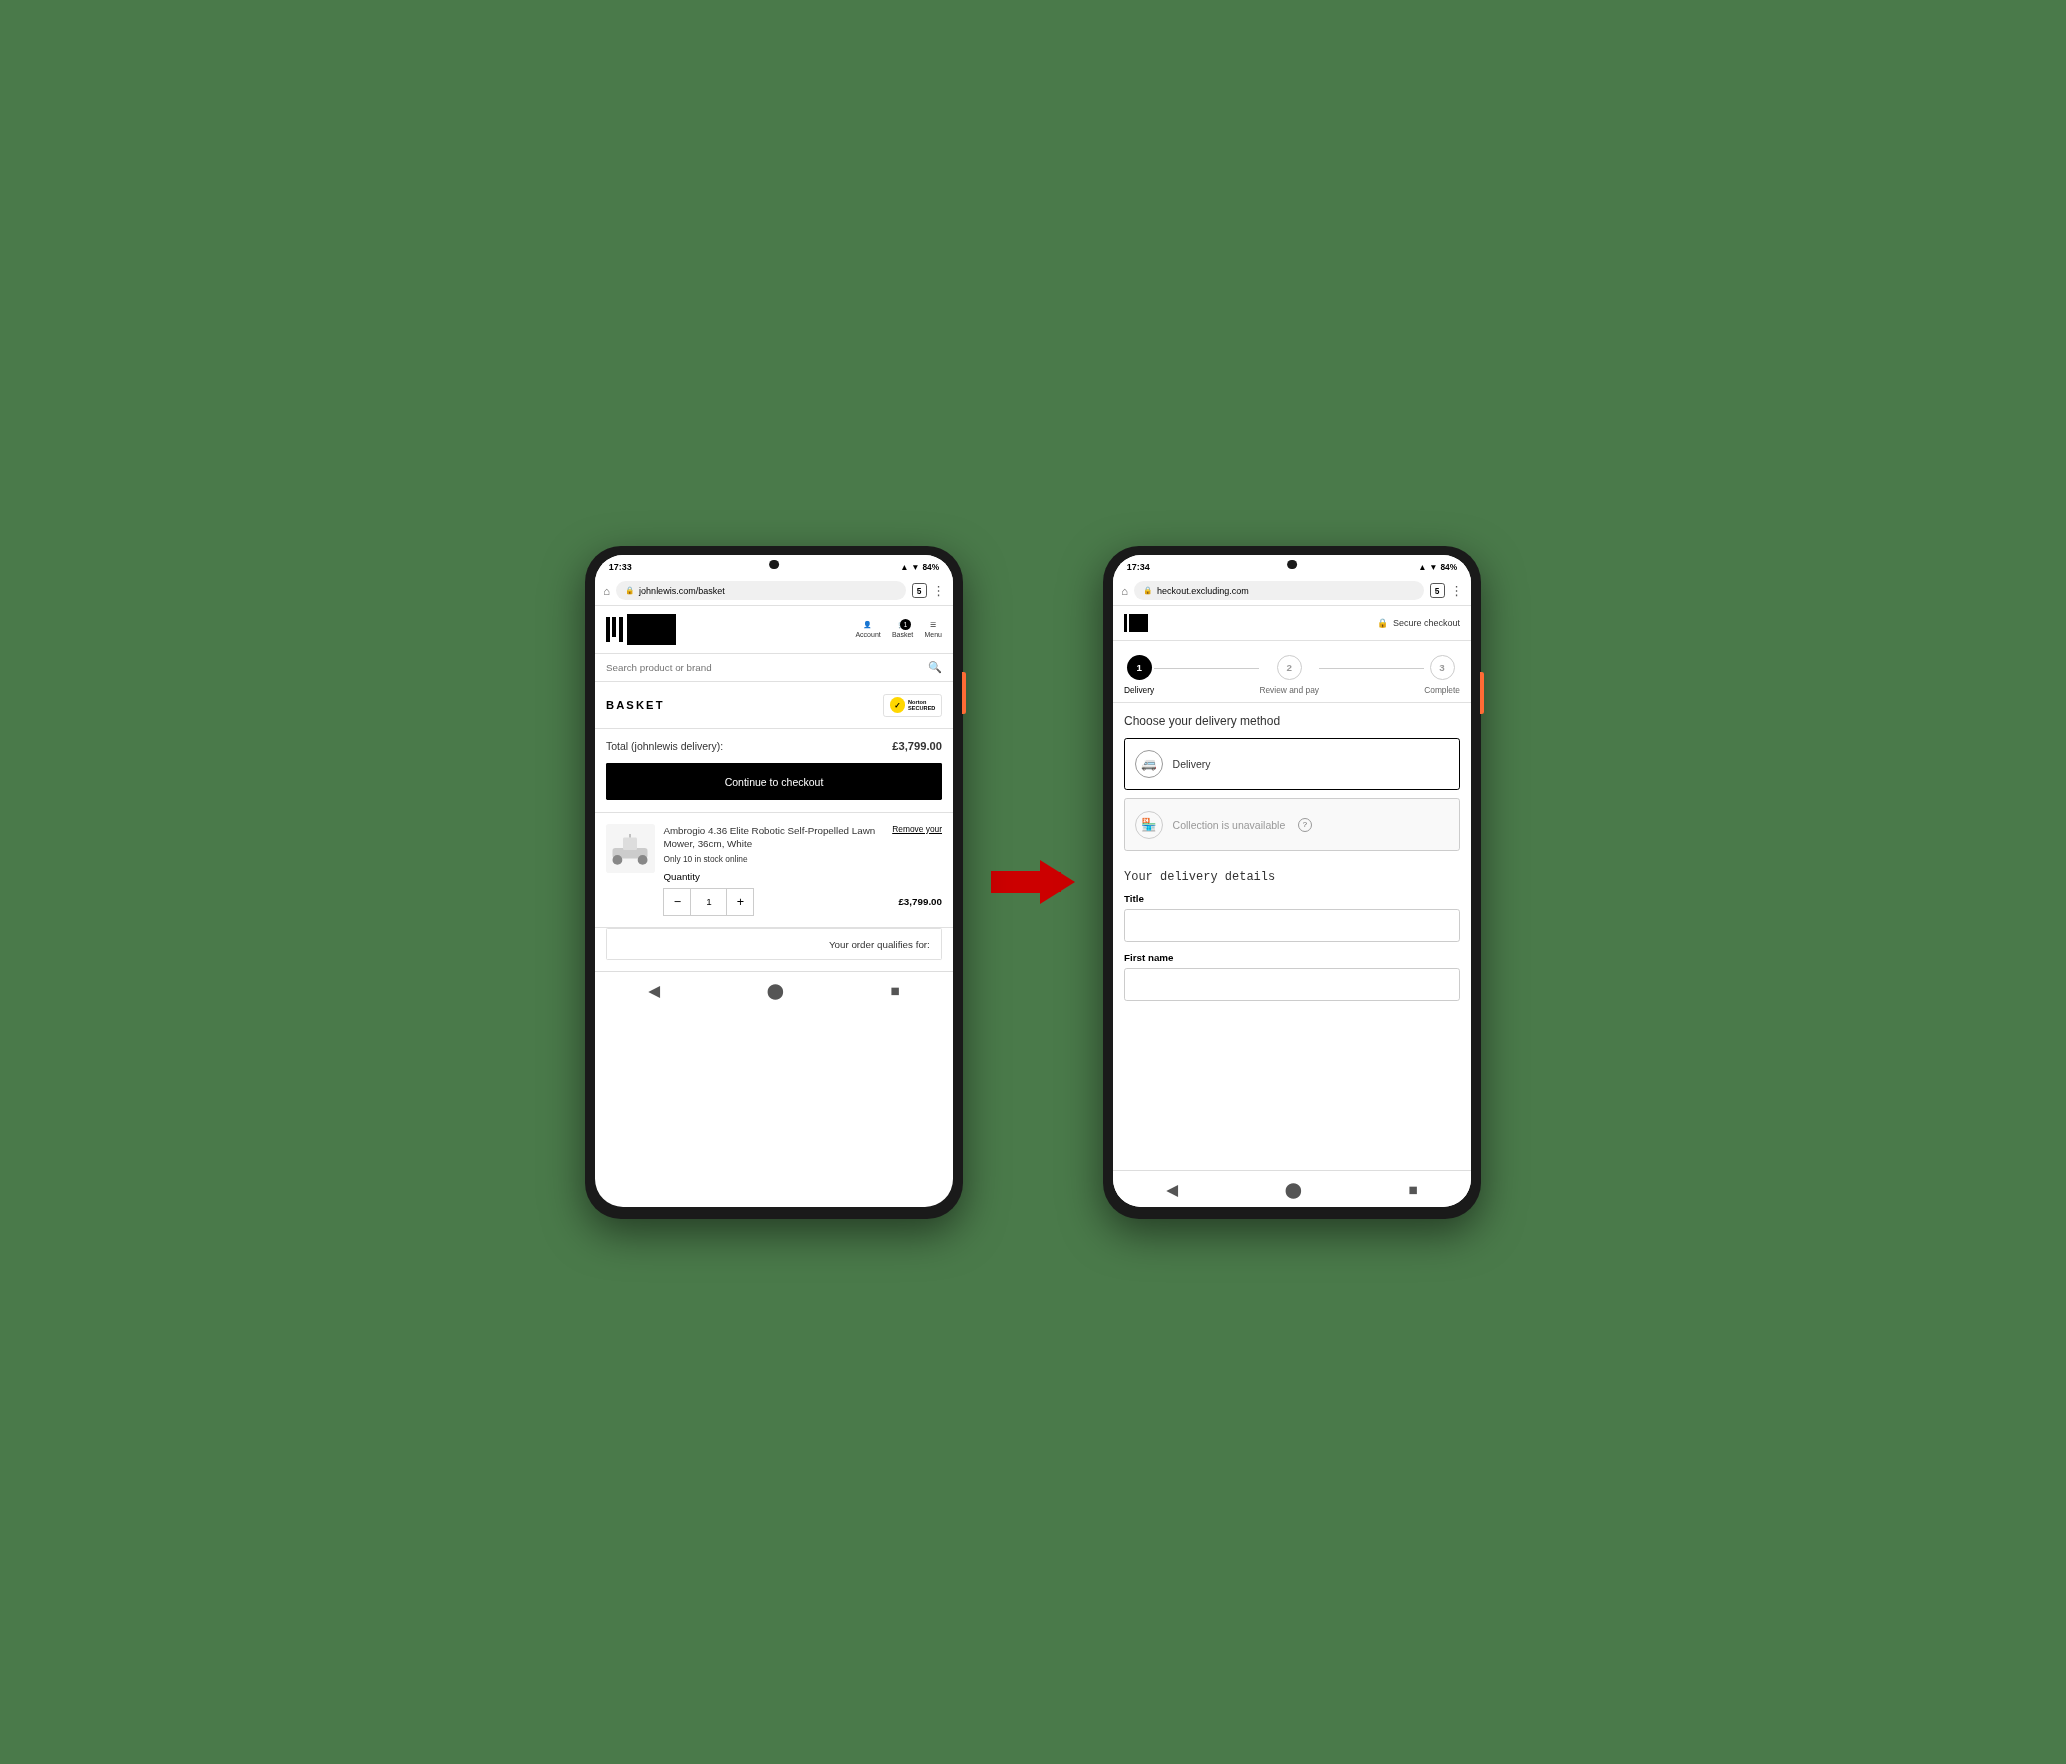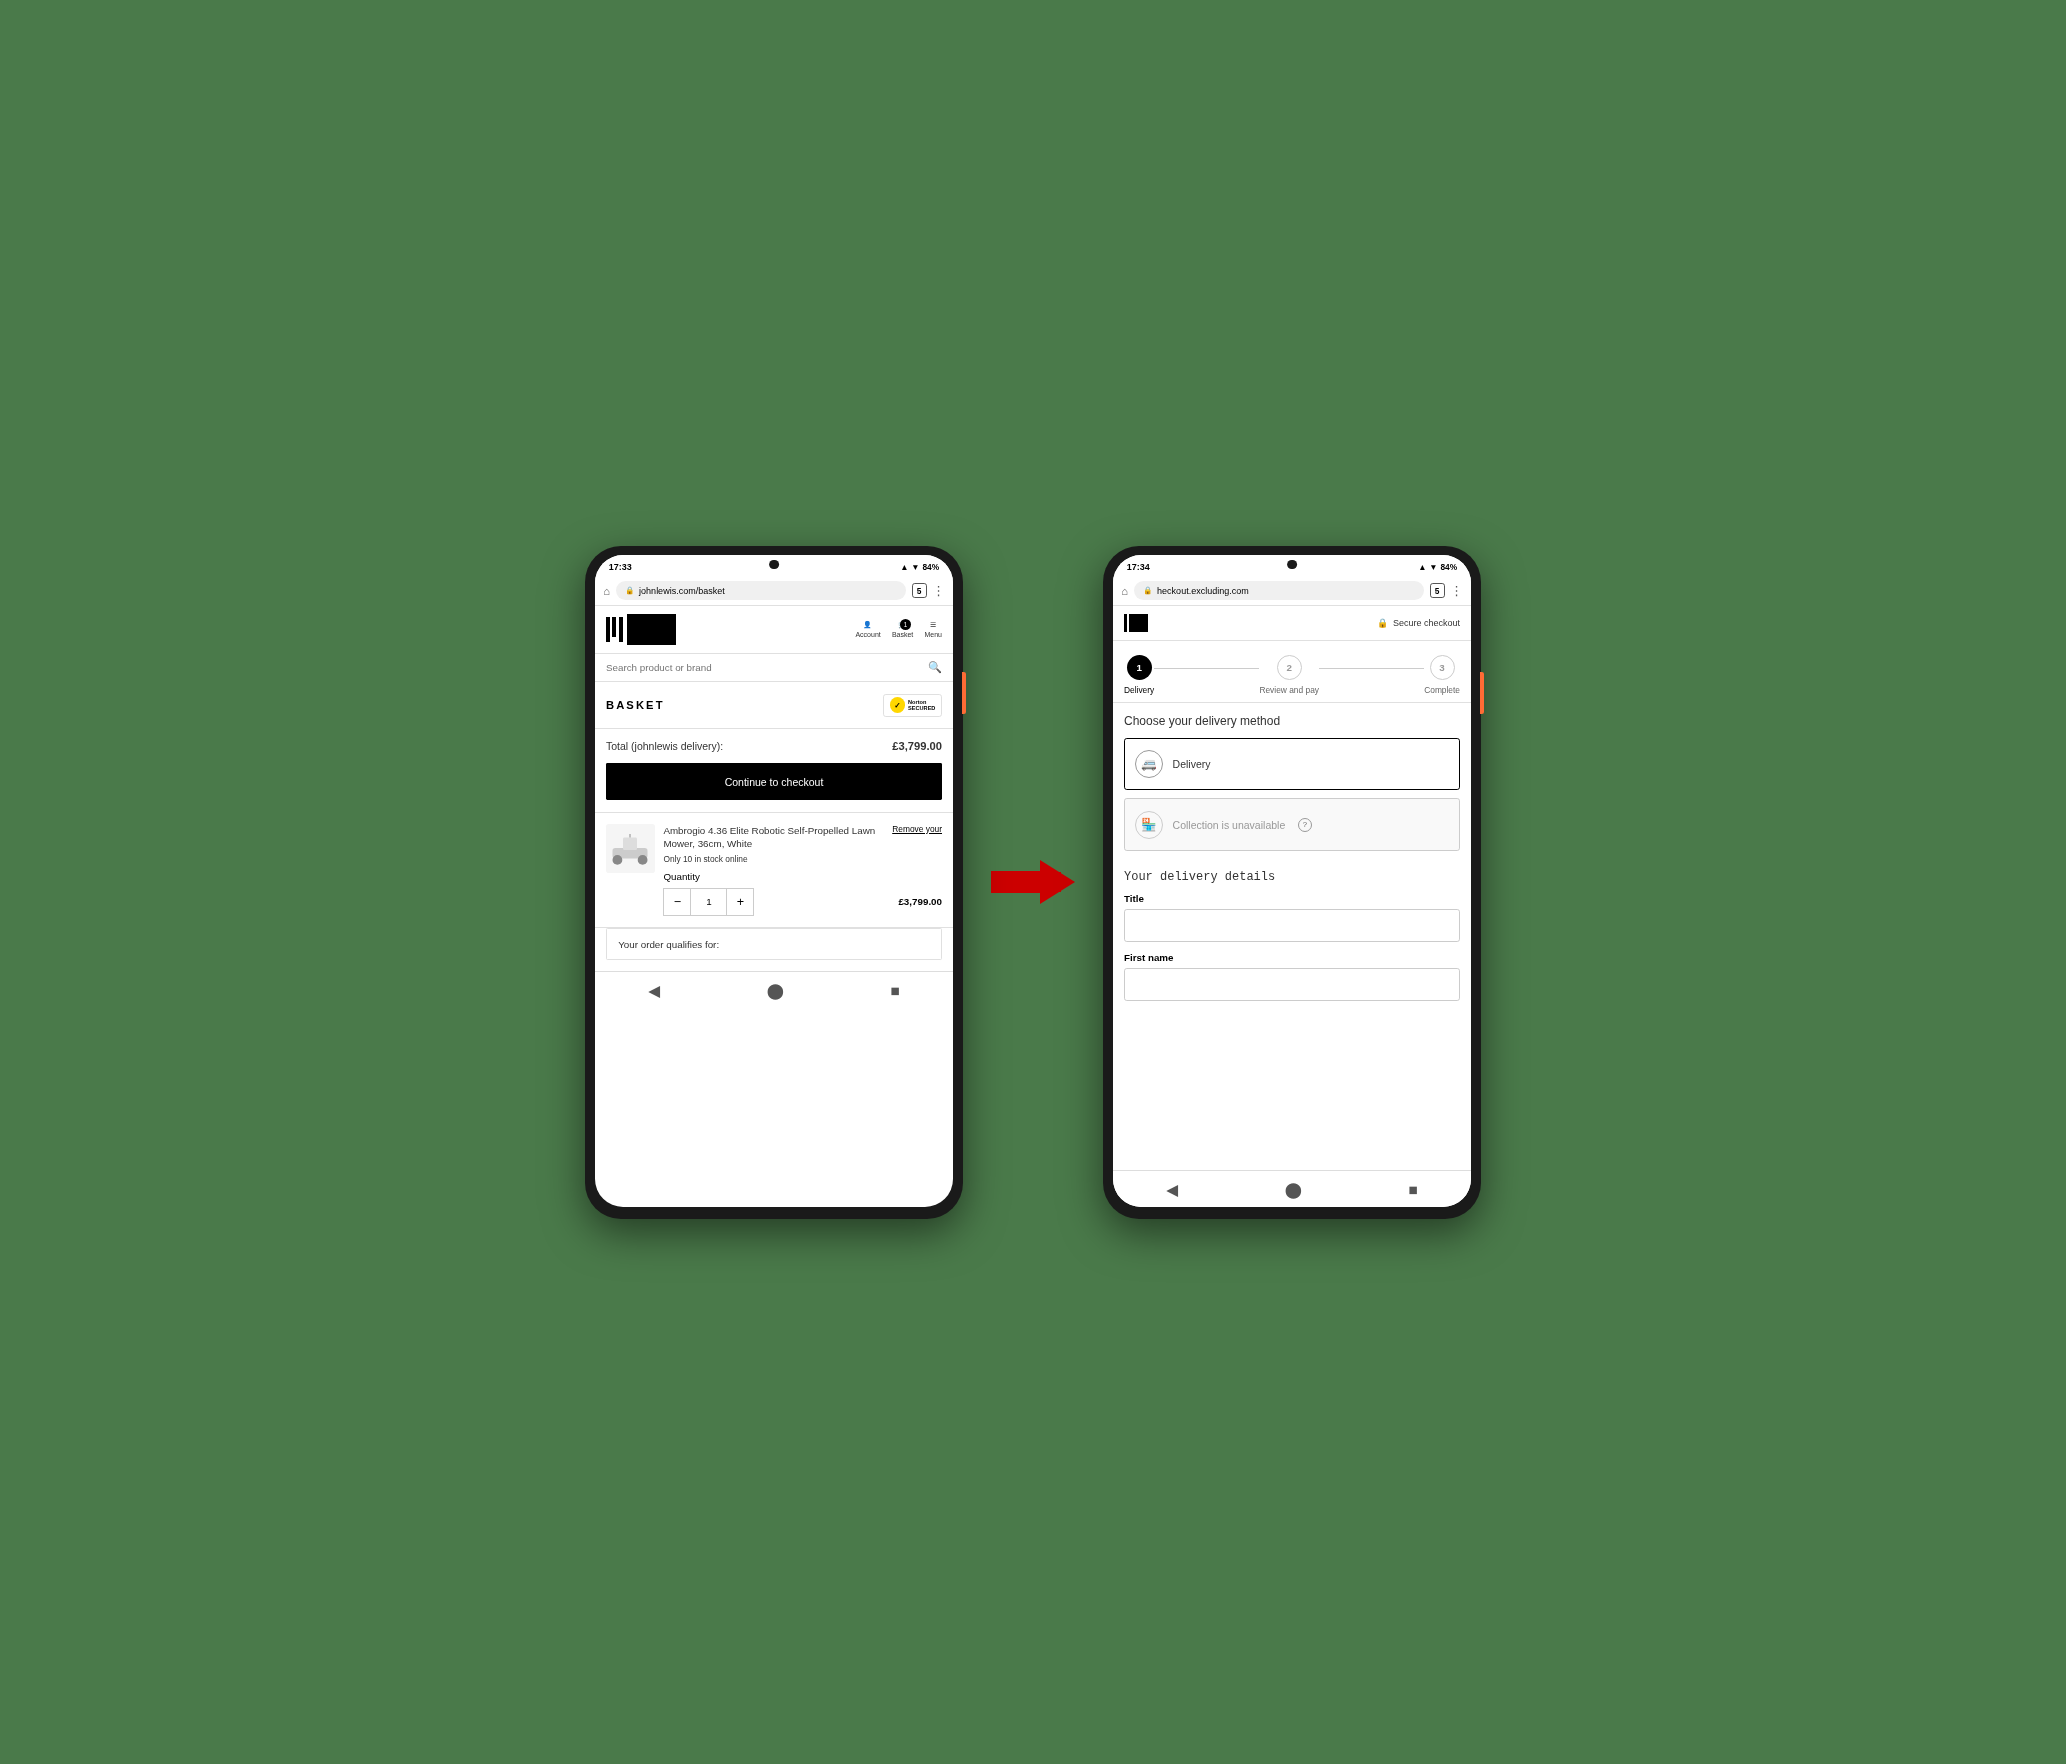--- a/index.html
+++ b/index.html
@@ -257,20 +257,21 @@
     }
     .remove-link { font-size: 8.4px; color: #000; text-decoration: underline; cursor: pointer; float: right; }
     
     .order-qualifies {
       padding: 9.8px 11.2px;
       border: 0.7px solid #e0e0e0;
       margin: 0 11.2px 11.2px;
       font-size: 9.8px;
       color: #333;
       border-radius: 1.4px;
+      text-align: right;
     }
     
     .bottom-nav {
       background: #fff;
       border-top: 0.7px solid #ddd;
       padding: 7px 0 5.6px;
       display: flex;
       justify-content: space-around;
       align-items: center;
     }

